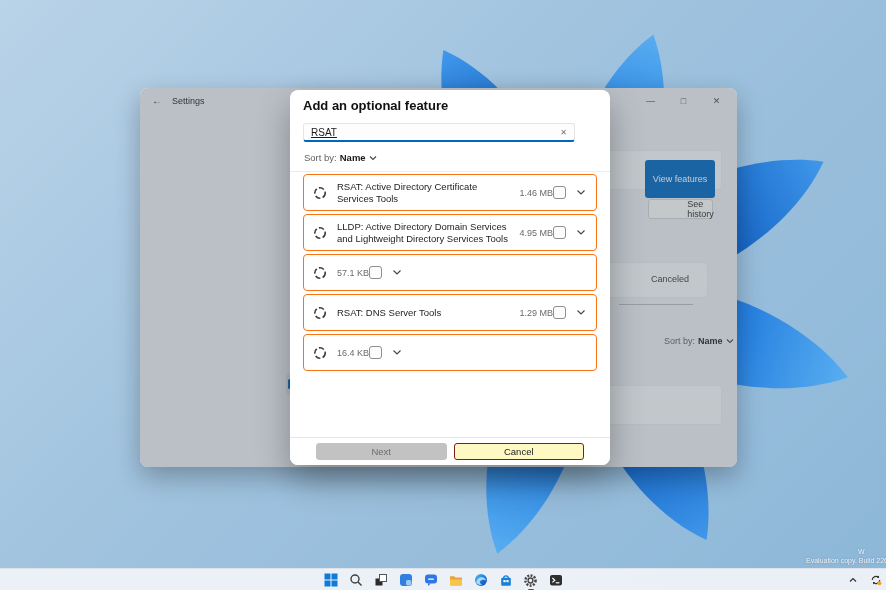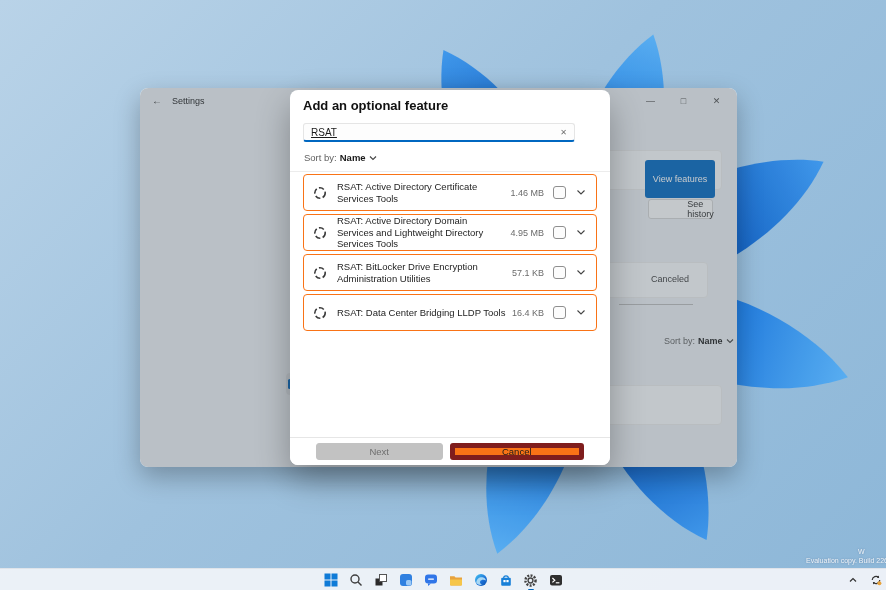--- a/index.html
+++ b/index.html
@@ -67,27 +67,27 @@
   .dlg-search-val { flex:1; font-size:10px; color:#1a1a1a;text-decoration:underline; }
   .dlg-clear { font-size:8px; color:#707070; }
   .dlg-sort { position:absolute; left:14px; top:62px; font-size:9.5px; color:#5f5f5f; display:flex; align-items:center; gap:3px; }
   .dlg-sort b { color:#1a1a1a; }
   .dlg-sep { position:absolute; left:0; top:81px; width:100%; height:1px; background:#ececec; }
   .dlg-list { position:absolute; left:0; top:82px; width:100%; height:265px; overflow:hidden; }
   .feature-card { position:relative; margin:0 13px 3px 13px; height:37px; background:#fff; border:1px solid #f97316; border-radius:4px; display:flex; align-items:center; }
   .feature-card:first-child { margin-top:2px; }
   .fc-icon { margin:0 10px 0 9px; flex:0 0 14px; }
   .fc-name { flex:1; font-size:9.5px; line-height:1.25; color:#1d1d1d; padding-right:6px; }
-  .fc-size { font-size:9px; color:#6a6a6a; white-space:nowrap; margin-right:9px; }
+  .fc-size { font-size:9px; color:#6a6a6a; white-space:nowrap; }
   .fc-check { width:13px; height:13px; border:1px solid #8f8f8f; border-radius:3px; background:#fcfcfc; margin-right:10px; flex:0 0 13px; }
   .fc-chev { margin-right:10px; flex:0 0 10px; }
   .dlg-footer { position:absolute; left:0; top:347px; width:100%; height:28px; border-top:1px solid #e6e6e6; display:flex; align-items:center; gap:7px; padding:0 26px; background:#fff; }
   .dlg-btn { flex:1; height:17px; border-radius:3px; font-size:9.5px; display:flex; align-items:center; justify-content:center; }
   .btn-next { background:#c2c2c2; color:#6e6e6e; border:1px solid #c2c2c2; }
-  .btn-cancel { background:#f97316; color:#1a1a1a; border:5px solid #7f1d1d; }
+  .btn-cancel { background:#fef9c3; color:#1a1a1a; border:1px solid #7f1d1d; }
 
   
   .taskbar { position:absolute; left:0; bottom:0; width:886px; height:22px; background:rgba(238,243,248,.96); border-top:1px solid rgba(0,0,0,.05); }
   .tb-center { position:absolute; left:0; right:0; top:0; height:22px; display:flex; align-items:center; justify-content:center; gap:9px; }
   .tb-icon { position:relative; width:16px; height:16px; display:flex; align-items:center; justify-content:center; }
   .tb-icon.active::after { content:""; position:absolute; left:5px; bottom:-3px; width:6px; height:2px; border-radius:2px; background:#0067c0; }
   .tb-tray { position:absolute; right:2px; top:0; height:22px; display:flex; align-items:center; gap:7px; }
 </style>
 </head>
 <body>
@@ -297,43 +297,52 @@
     <span class="fc-size">1.46 MB</span>
     <span class="fc-check"></span>
     <svg class="fc-chev" width="10" height="7" viewBox="0 0 10 7">
           <path d="M1.5 1.5 L5 5 L8.5 1.5" fill="none" stroke="#444" stroke-width="1.1"></path>
         </svg>
   </div>
       <div class="feature-card">
     <svg class="fc-icon" width="14" height="14" viewBox="0 0 14 14">
       <circle cx="7" cy="7" r="5.2" fill="none" stroke="#3a3a3a" stroke-width="1.6" stroke-dasharray="5.2 2.4" stroke-linecap="butt"></circle>
     </svg>
-    <span class="fc-name">RSAT: Active Directory Domain Services and Lightweight Directory Services Tools</span>
+    <span class="fc-name">LLDP: Active Directory Domain Services and Lightweight Directory Services Tools</span>
     <span class="fc-size">4.95 MB</span>
     <span class="fc-check"></span>
     <svg class="fc-chev" width="10" height="7" viewBox="0 0 10 7">
           <path d="M1.5 1.5 L5 5 L8.5 1.5" fill="none" stroke="#444" stroke-width="1.1"></path>
         </svg>
   </div>
       <div class="feature-card">
     <svg class="fc-icon" width="14" height="14" viewBox="0 0 14 14">
       <circle cx="7" cy="7" r="5.2" fill="none" stroke="#3a3a3a" stroke-width="1.6" stroke-dasharray="5.2 2.4" stroke-linecap="butt"></circle>
     </svg>
-    <span class="fc-name">RSAT: BitLocker Drive Encryption Administration Utilities</span>
     <span class="fc-size">57.1 KB</span>
     <span class="fc-check"></span>
     <svg class="fc-chev" width="10" height="7" viewBox="0 0 10 7">
           <path d="M1.5 1.5 L5 5 L8.5 1.5" fill="none" stroke="#444" stroke-width="1.1"></path>
         </svg>
   </div>
       <div class="feature-card">
     <svg class="fc-icon" width="14" height="14" viewBox="0 0 14 14">
       <circle cx="7" cy="7" r="5.2" fill="none" stroke="#3a3a3a" stroke-width="1.6" stroke-dasharray="5.2 2.4" stroke-linecap="butt"></circle>
     </svg>
-    <span class="fc-name">RSAT: Data Center Bridging LLDP Tools</span>
+    <span class="fc-name">RSAT: DNS Server Tools</span>
+    <span class="fc-size">1.29 MB</span>
+    <span class="fc-check"></span>
+    <svg class="fc-chev" width="10" height="7" viewBox="0 0 10 7">
+          <path d="M1.5 1.5 L5 5 L8.5 1.5" fill="none" stroke="#444" stroke-width="1.1"></path>
+        </svg>
+  </div>
+      <div class="feature-card">
+    <svg class="fc-icon" width="14" height="14" viewBox="0 0 14 14">
+      <circle cx="7" cy="7" r="5.2" fill="none" stroke="#3a3a3a" stroke-width="1.6" stroke-dasharray="5.2 2.4" stroke-linecap="butt"></circle>
+    </svg>
     <span class="fc-size">16.4 KB</span>
     <span class="fc-check"></span>
     <svg class="fc-chev" width="10" height="7" viewBox="0 0 10 7">
           <path d="M1.5 1.5 L5 5 L8.5 1.5" fill="none" stroke="#444" stroke-width="1.1"></path>
         </svg>
   </div>
     </div>
   <div class="dlg-footer">
     <div class="dlg-btn btn-next">Next</div>
     <div class="dlg-btn btn-cancel">Cancel</div>

